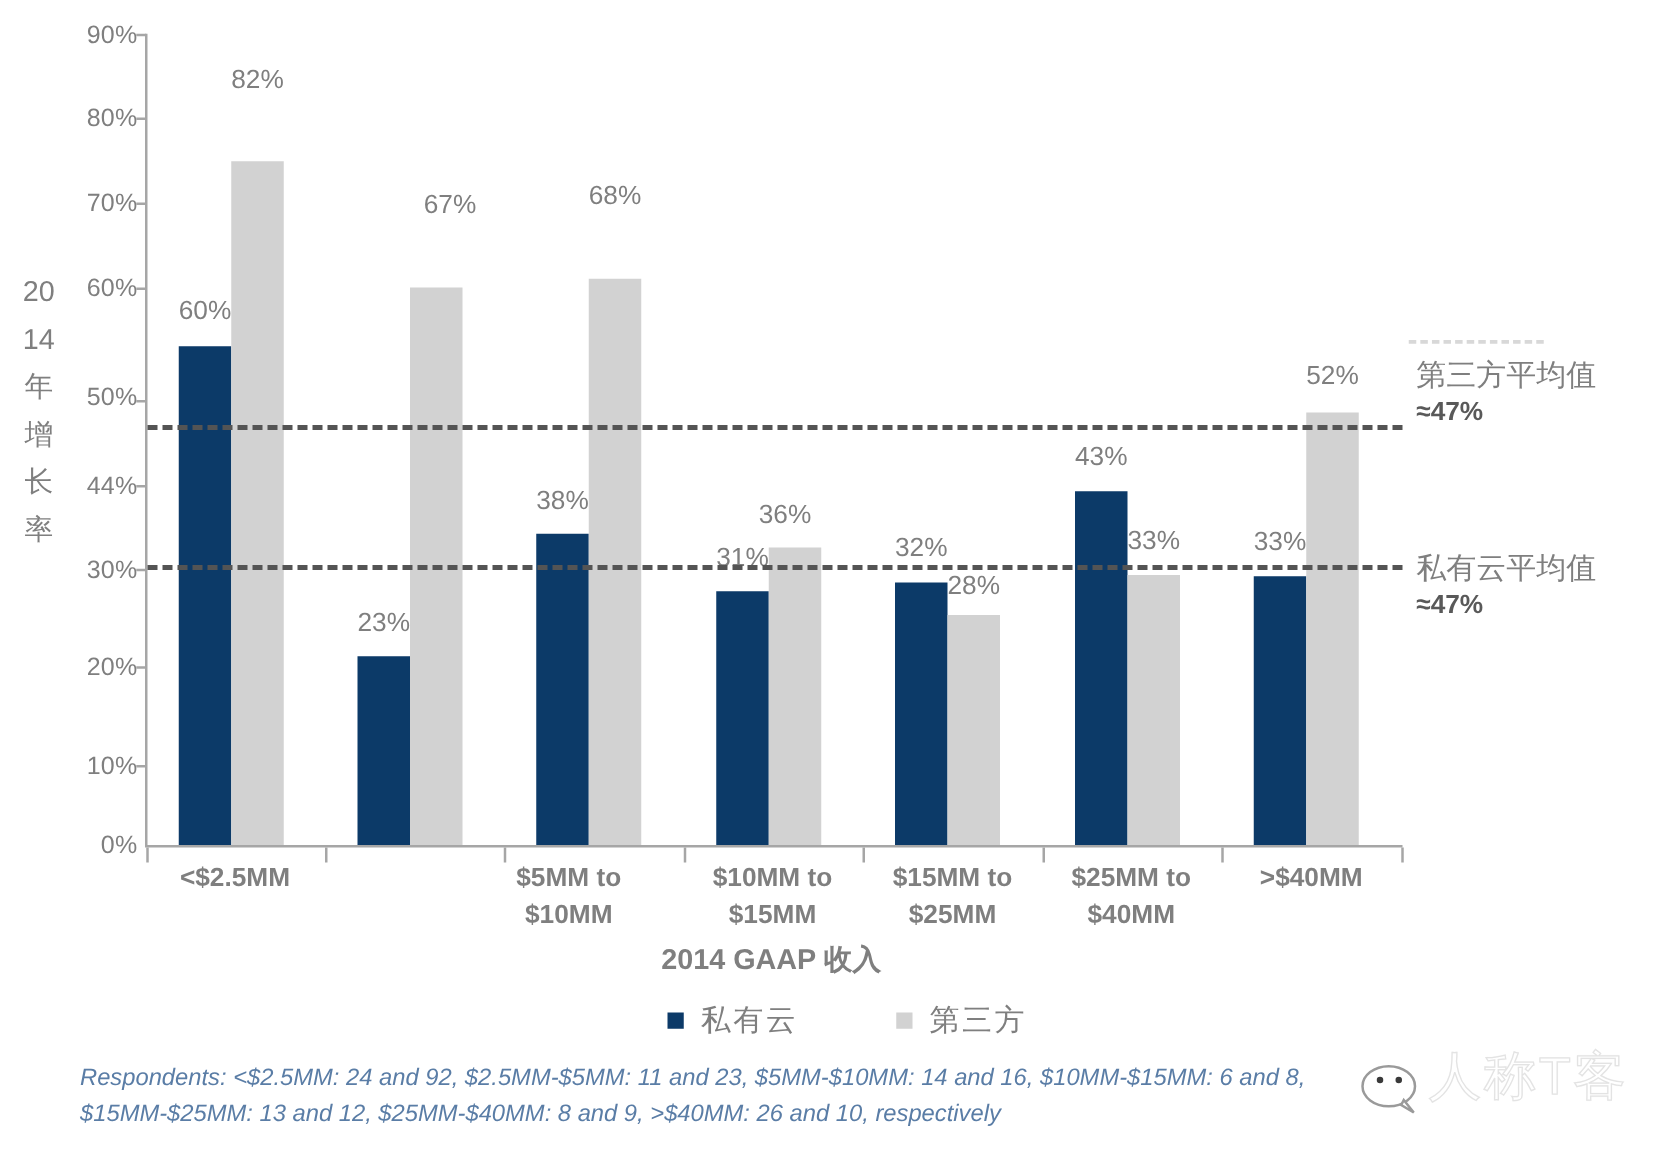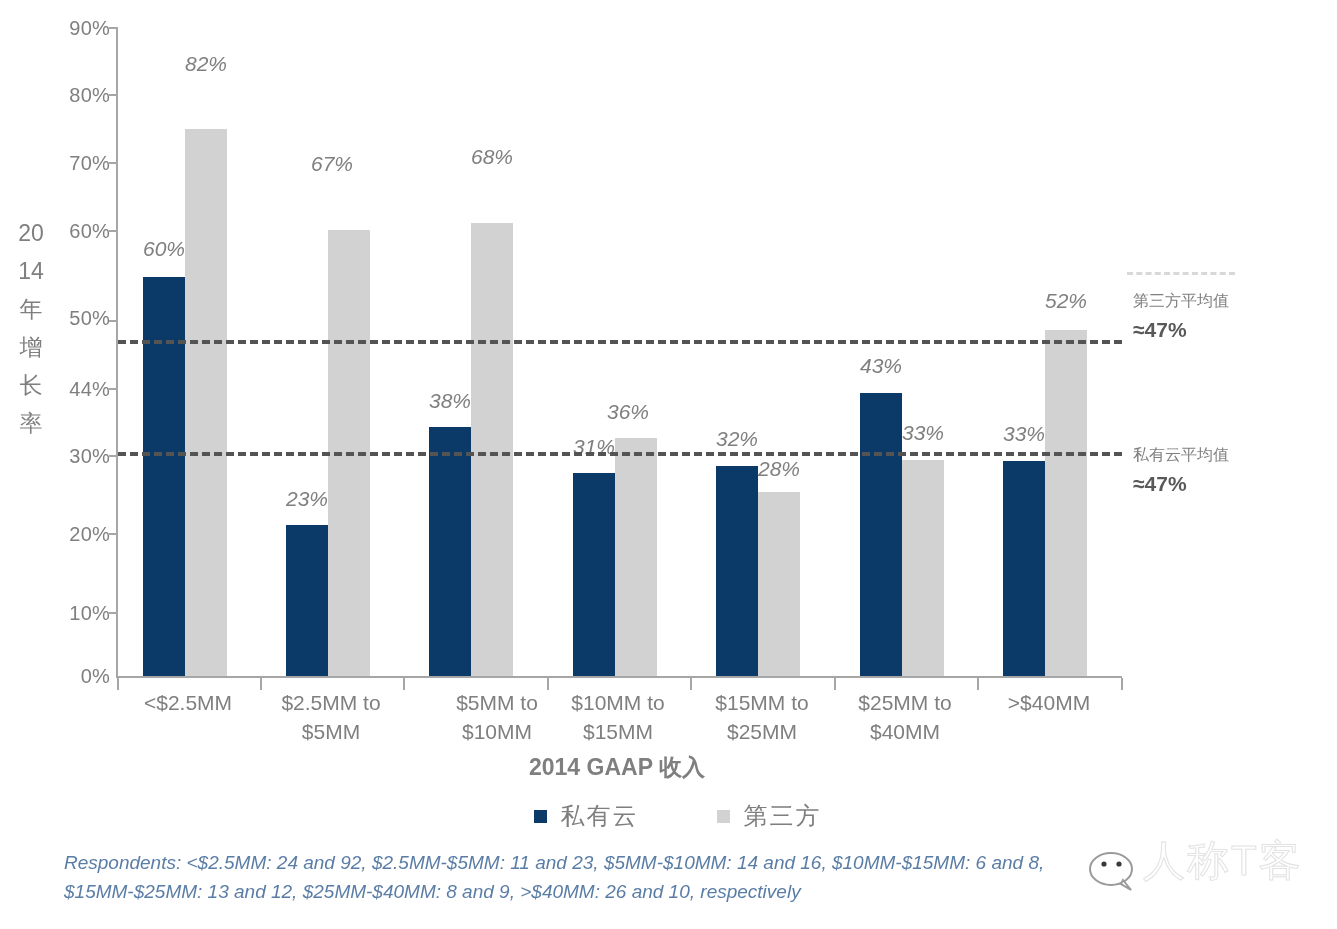--- a/index.html
+++ b/index.html
@@ -97,39 +97,38 @@
   .bar.navy { background: #0c3a68; left: 0; }
   .bar.gray { background: #d2d2d2; left: 42px; }
 
   .bar-label {
     position: absolute;
     width: 80px;
     text-align: center;
     font-size: 21px;
     color: #7f7f7f;
     white-space: nowrap;
-    font-style: italic;
   }
 
   
   .refline {
     position: absolute;
     left: 118px;
     width: 1004px;
     height: 0;
     border-top: 4px dashed #545454;
   }
 
   .ref-annot {
     position: absolute;
     left: 1133px;
     width: 200px;
   }
   .ref-annot .ref-title {
-    font-size: 16px;
+    font-size: 24px;
     color: #7f7f7f;
     line-height: 30px;
     white-space: nowrap;
   }
   .ref-annot .ref-value {
     font-size: 21px;
     color: #595959;
     font-weight: bold;
     line-height: 28px;
     white-space: nowrap;
@@ -152,20 +151,21 @@
     background: #a6a6a6;
   }
   .xcat {
     position: absolute;
     top: 688px;
     width: 170px;
     text-align: center;
     font-size: 21px;
     line-height: 29px;
     color: #7f7f7f;
+    font-weight: bold;
   }
   .xaxis-title {
     position: absolute;
     top: 752px;
     left: 0;
     width: 1234px;
     text-align: center;
     font-size: 23px;
     font-weight: bold;
     color: #7f7f7f;
@@ -279,21 +279,21 @@
       <div class="bar navy" style="height:399px"></div>
       <div class="bar gray" style="height:547px"></div>
       <div class="bar-label" style="left:-19px;top:210px">60%</div>
       <div class="bar-label" style="left:23px;top:25px">82%</div>
     </div>
 
     <div class="group" style="left:170px;width:84px">
       <div class="bar navy" style="height:151px"></div>
       <div class="bar gray" style="height:446px"></div>
       <div class="bar-label" style="left:-19px;top:460px">23%</div>
-      <div class="bar-label" style="left:6px;top:125px">67%</div>
+      <div class="bar-label" style="left:34px;top:125px">67%</div>
     </div>
 
     <div class="group" style="left:313px;width:84px">
       <div class="bar navy" style="height:249px"></div>
       <div class="bar gray" style="height:453px"></div>
       <div class="bar-label" style="left:-19px;top:362px">38%</div>
       <div class="bar-label" style="left:23px;top:118px">68%</div>
     </div>
 
     <div class="group" style="left:457px;width:84px">
@@ -345,25 +345,21 @@
   <div class="xtick-mark" style="left:403px"></div>
   <div class="xtick-mark" style="left:547px"></div>
   <div class="xtick-mark" style="left:690px"></div>
   <div class="xtick-mark" style="left:834px"></div>
   <div class="xtick-mark" style="left:977px"></div>
   <div class="xtick-mark" style="left:1121px"></div>
 
   <div class="xcat" style="left:103px">
     <div>&lt;$2.5MM</div>
   </div>
-  <div class="xcat" style="left:246px">
-    <div>$2.5MM to</div>
-    <div>$5MM</div>
-  </div>
-  <div class="xcat" style="left:412px">
+  <div class="xcat" style="left:370px">
     <div>$5MM to</div>
     <div>$10MM</div>
   </div>
   <div class="xcat" style="left:533px">
     <div>$10MM to</div>
     <div>$15MM</div>
   </div>
   <div class="xcat" style="left:677px">
     <div>$15MM to</div>
     <div>$25MM</div>

